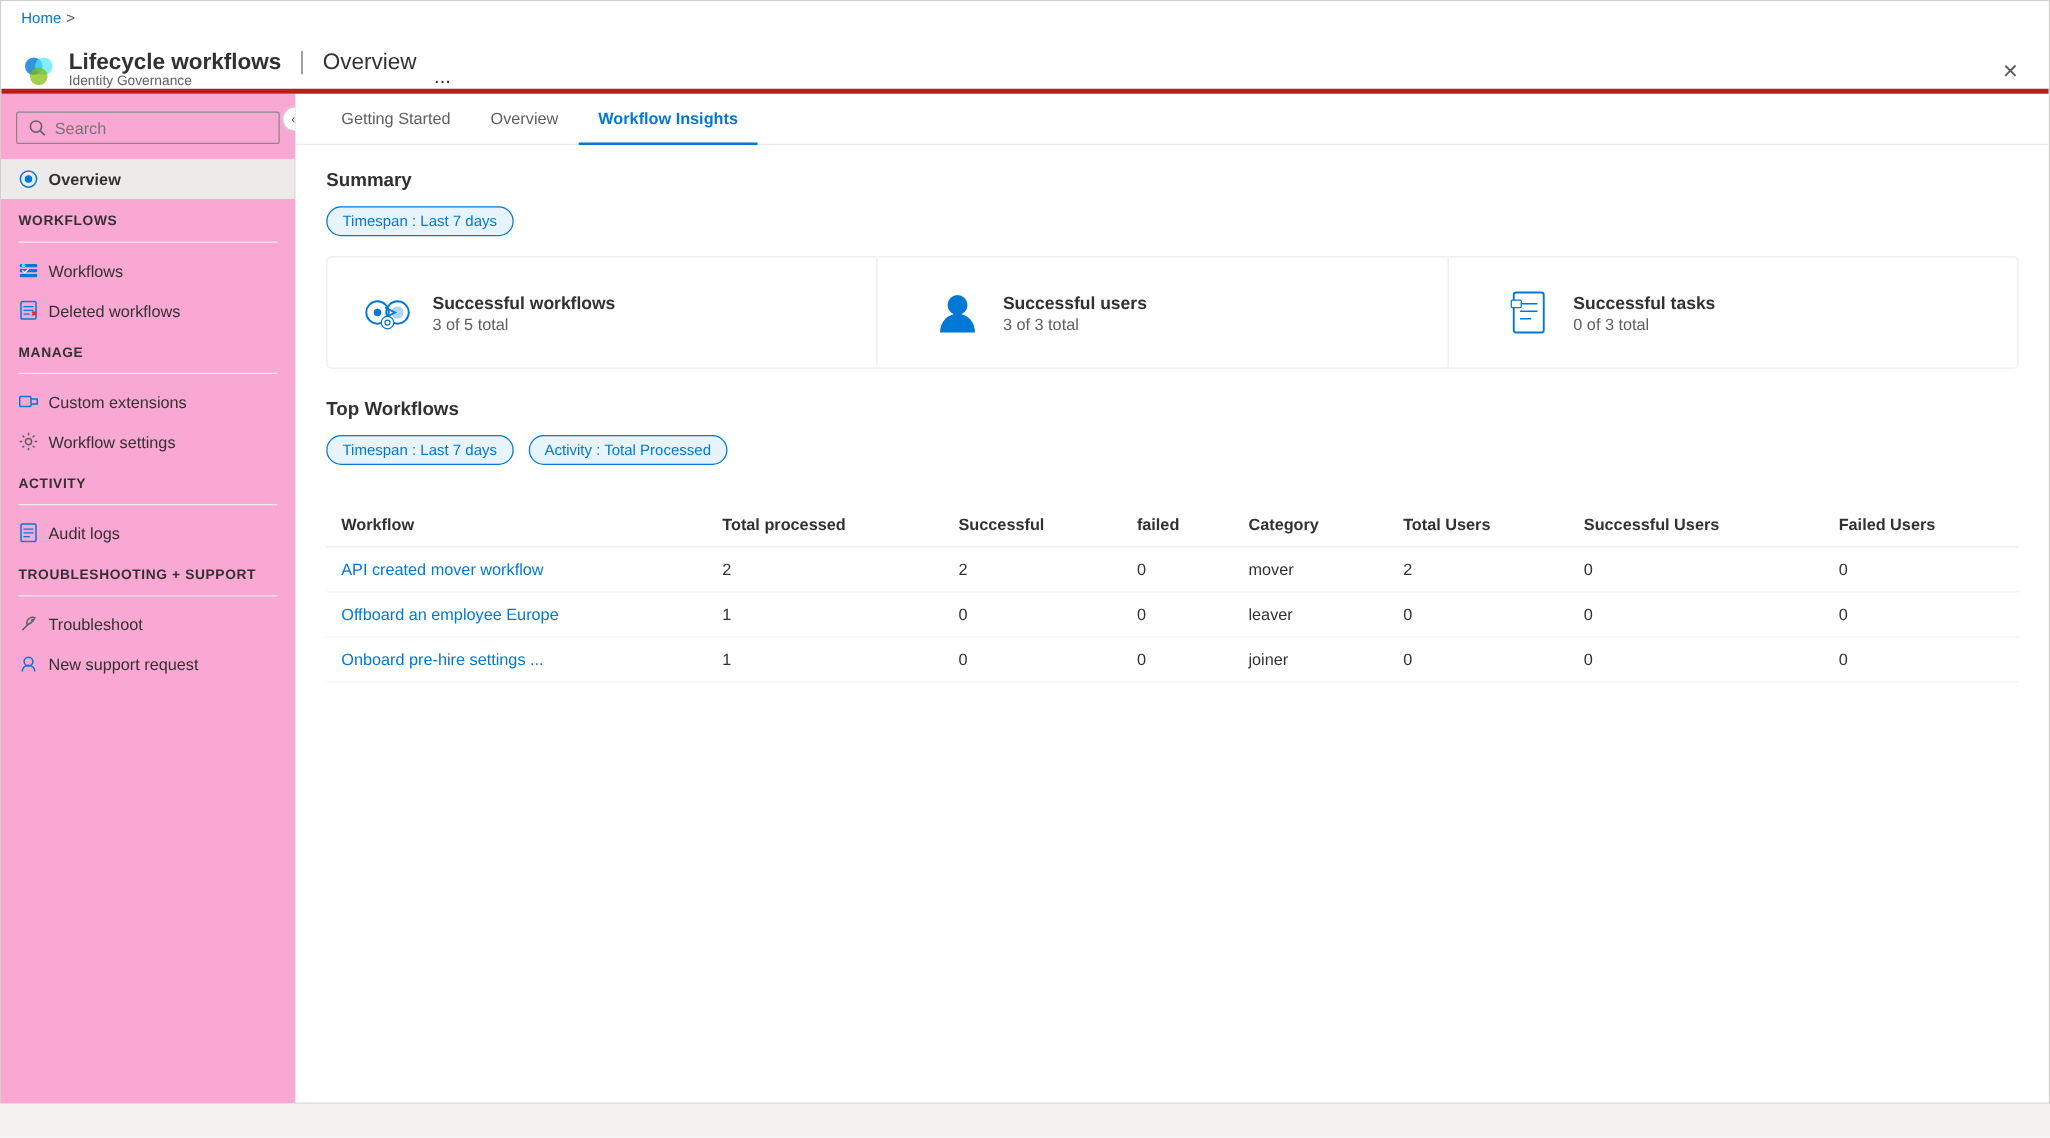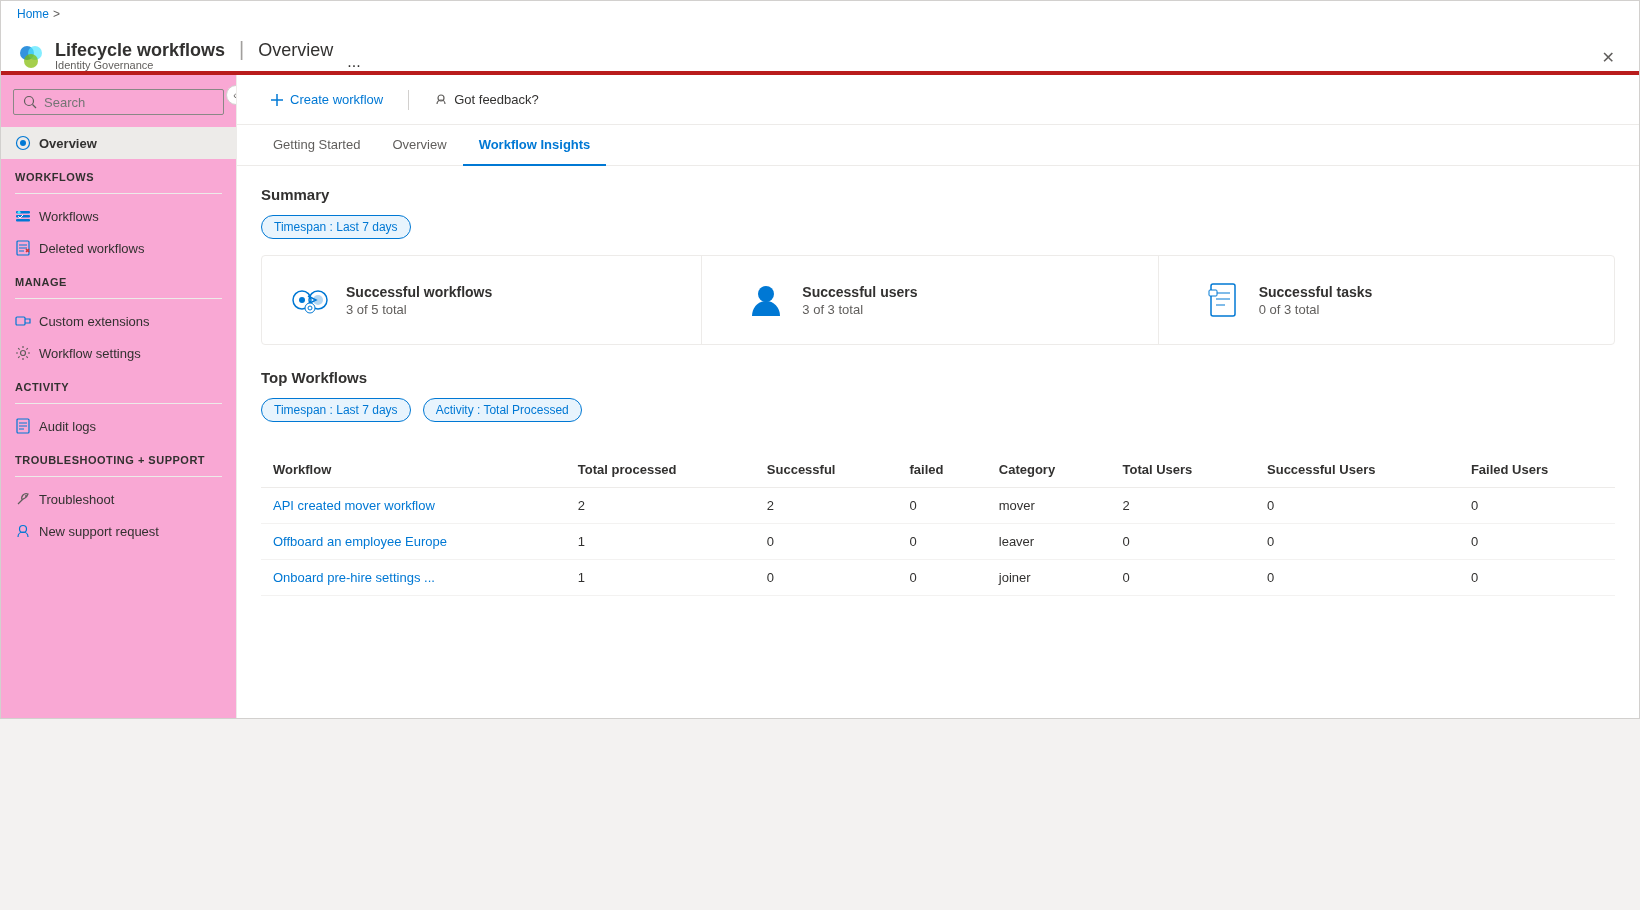--- a/index.html
+++ b/index.html
@@ -1,20 +1,20 @@
 <!DOCTYPE html>
 <html><head>
   <meta charset="utf-8">
   <style>
     * { box-sizing: border-box; margin: 0; padding: 0; }
     body { font-family: 'Segoe UI', sans-serif; font-size: 13px; color: #323130; background: #f3f2f1; }
 
     .app-frame {
       width: 1640px;
-      height: 719px;
+      height: 883px;
       background: #fff;
       display: flex;
       flex-direction: column;
       border: 1px solid #d2d0ce;
       overflow: hidden;
       position: relative;
     }
 
     
     .title-bar {
@@ -396,37 +396,20 @@
           <circle cx="8" cy="6" r="3.5" stroke="#0078d4" stroke-width="1.2" fill="none"></circle>
           <path d="M3 14 C3 11.2 5.2 9 8 9 C10.8 9 13 11.2 13 14" stroke="#0078d4" stroke-width="1.2" fill="none"></path>
         </svg>
         <span>New support request</span>
       </div>
 
     </div>
 
     <div class="content">
 
-      <div class="toolbar">
-        <button class="toolbar-btn primary">
-          <svg width="14" height="14" viewBox="0 0 14 14">
-            <line x1="7" y1="1" x2="7" y2="13" stroke="#0078d4" stroke-width="1.5"></line>
-            <line x1="1" y1="7" x2="13" y2="7" stroke="#0078d4" stroke-width="1.5"></line>
-          </svg>
-          <span>Create workflow</span>
-        </button>
-        <div class="toolbar-sep"></div>
-        <button class="toolbar-btn">
-          <svg width="14" height="14" viewBox="0 0 14 14">
-            <circle cx="7" cy="5" r="3" stroke="#605e5c" stroke-width="1.2" fill="none"></circle>
-            <path d="M3 11 C3 8.8 4.8 7 7 7 C9.2 7 11 8.8 11 11" stroke="#605e5c" stroke-width="1.2" fill="none"></path>
-          </svg>
-          <span>Got feedback?</span>
-        </button>
-      </div>
 
       <div class="tabs">
         <div class="tab">
           <span>Getting Started</span>
         </div>
         <div class="tab">
           <span>Overview</span>
         </div>
         <div class="tab active">
           <span>Workflow Insights</span>

